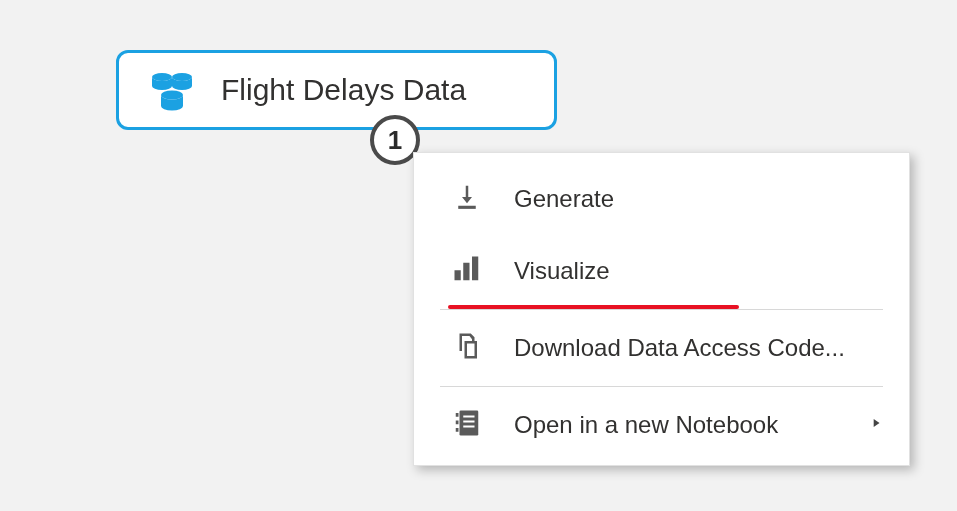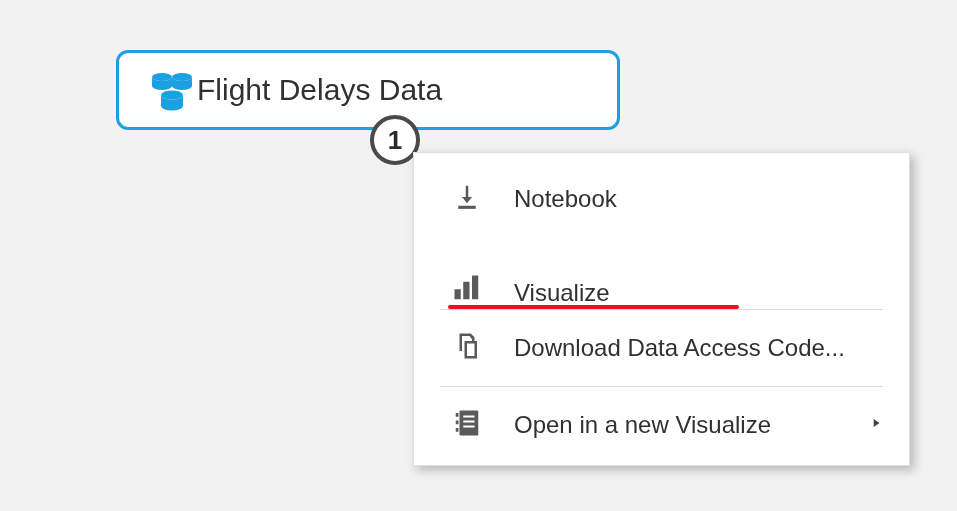--- a/index.html
+++ b/index.html
@@ -10,27 +10,28 @@
     background: #f2f2f2;
     font-family: "Segoe UI", Arial, sans-serif;
     position: relative;
     overflow: hidden;
   }
 
   .node {
     position: absolute;
     left: 116px;
     top: 50px;
-    width: 504px;
+    width: 441px;
     height: 80px;
     background: #ffffff;
     border: 3px solid #1ba1e2;
     border-radius: 12px;
     display: flex;
     align-items: center;
+    gap: 24px;
     padding-left: 28px;
   }
   .node .icon {
     width: 50px;
     height: 50px;
     flex: 0 0 auto;
   }
   .node .label {
     font-size: 30px;
     color: #323130;
@@ -126,24 +127,24 @@
 
 <div class="menu">
 
   <div class="menu-item">
     <span class="mi-icon">
       <svg viewBox="0 0 24 24" width="30" height="30">
         <path fill="currentColor" d="M11 3h2v9h3l-4 5-4-5h3V3z"></path>
         <rect fill="currentColor" x="5" y="19" width="14" height="2.5"></rect>
       </svg>
     </span>
-    <span class="mi-label">Notebook</span>
+    <span class="mi-label">Generate</span>
   </div>
 
-  <div class="menu-item" style="position:relative;align-items:flex-end;">
+  <div class="menu-item" style="position:relative;">
     <span class="mi-icon">
       <svg viewBox="0 0 24 24" width="30" height="30">
         <rect fill="currentColor" x="2" y="13" width="5" height="8"></rect>
         <rect fill="currentColor" x="9" y="7" width="5" height="14"></rect>
         <rect fill="currentColor" x="16" y="2" width="5" height="19"></rect>
       </svg>
     </span>
     <span class="mi-label">Visualize</span>
     <span class="underline" style="left:34px; right:170px; bottom:-2px;"></span>
   </div>
@@ -167,21 +168,21 @@
       <svg viewBox="0 0 24 24" width="30" height="30">
         <rect fill="currentColor" x="6" y="2" width="15" height="20" rx="1"></rect>
         <rect fill="#fff" x="9" y="6" width="9" height="1.6"></rect>
         <rect fill="#fff" x="9" y="10" width="9" height="1.6"></rect>
         <rect fill="#fff" x="9" y="14" width="9" height="1.6"></rect>
         <rect fill="currentColor" x="3" y="4" width="2.2" height="3"></rect>
         <rect fill="currentColor" x="3" y="10" width="2.2" height="3"></rect>
         <rect fill="currentColor" x="3" y="16" width="2.2" height="3"></rect>
       </svg>
     </span>
-    <span class="mi-label">Open in a new Visualize</span>
+    <span class="mi-label">Open in a new Notebook</span>
     <span class="mi-caret">
       <svg viewBox="0 0 24 24" width="14" height="14">
           <path fill="currentColor" d="M8 5l10 7-10 7z"></path>
         </svg>
     </span>
   </div>
 
 </div>
 
 </body></html>

